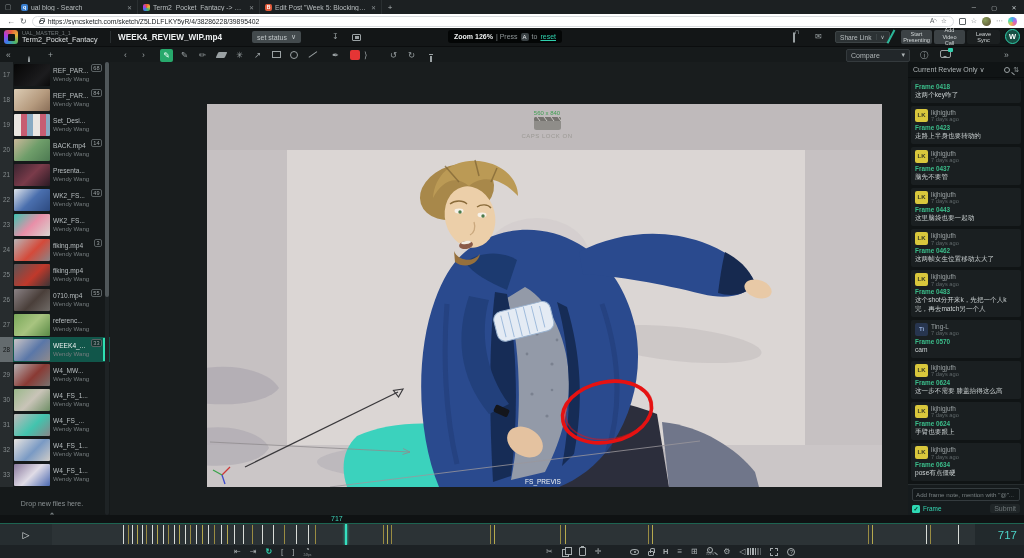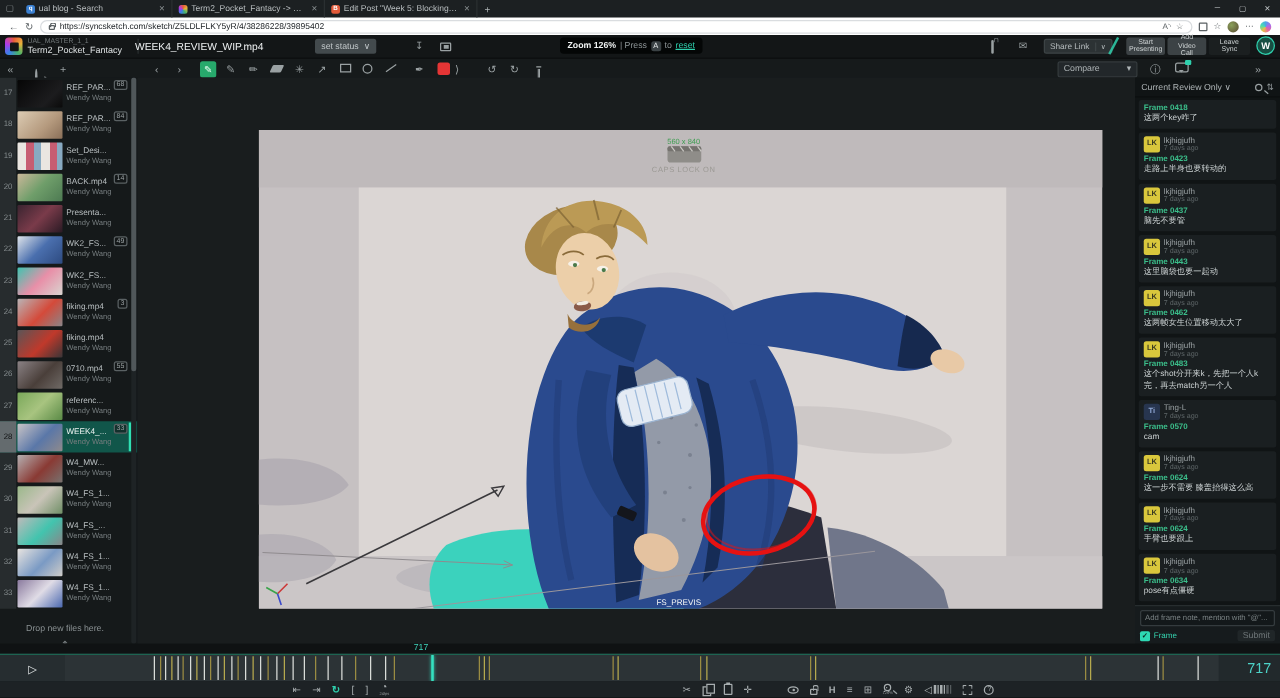--- a/index.html
+++ b/index.html
@@ -29,21 +29,21 @@
 .copilot{width:9px;height:9px;border-radius:50%;background:conic-gradient(#4aa8e8,#b06ae8,#e86a9a,#e8c04a,#4ae0b0,#4aa8e8)}
 
 
 .app-header{height:18px;background:#131617;position:relative;color:#c6cbcd}
 .logo{position:absolute;left:4px;top:2px;width:14px;height:14px;border-radius:3px;background:conic-gradient(#e85a3a,#e8b23a,#49b46a,#3a7fe8,#b03ae8,#e85a3a);display:flex;align-items:center;justify-content:center}
 .logo::before{content:"";width:7px;height:7px;background:#131617;border-radius:1px}
 .proj{position:absolute;left:22px;top:2px;line-height:1.1}
 .proj-small{font-size:5.5px;color:#737a7c}
 .proj-name{font-size:7.2px;color:#dde1e2}
 .hdiv{position:absolute;left:110px;top:3px;bottom:3px;width:1px;background:#2a2f31}
-.file-title{position:absolute;left:108px;top:5px;font-size:8.2px;color:#eef1f2;font-weight:normal}
+.file-title{position:absolute;left:118px;top:5px;font-size:8.2px;color:#eef1f2;font-weight:bold}
 .status-pill{position:absolute;left:252px;top:3px;height:12px;background:#434a4d;border-radius:2px;font-size:7px;color:#c0c6c8;display:flex;align-items:center;gap:4px;padding:0 5px}
 .hdr-ic{position:absolute;top:4px;font-size:8px;color:#9aa1a3}
 .pip-ic{position:absolute;top:6px;width:9px;height:7px;border:1px solid #9aa1a3;border-radius:1px}
 .pip-ic::before{content:"";position:absolute;right:1px;bottom:1px;width:4px;height:3px;background:#9aa1a3}
 .zoom-tip{position:absolute;left:448px;top:2px;height:13px;background:#040606;border-radius:3px;display:flex;align-items:center;gap:3px;padding:0 6px;font-size:7px;color:#8f9698}
 .zoom-tip b{color:#f0f3f3;font-weight:bold}
 .key-badge{background:#3a4144;border-radius:2px;color:#e8ebec;font-size:6px;padding:0 2px;line-height:8px}
 .reset-link{color:#2fd0ad;text-decoration:underline}
 .hdr-btn{position:absolute;top:2px;height:14px;background:#3c4245;border-radius:2px;color:#ced3d4;font-size:5.6px;line-height:1.15;display:flex;align-items:center;justify-content:center;text-align:center;padding:0 3px}
 .hdr-btn.dark{background:#1b1f20}

